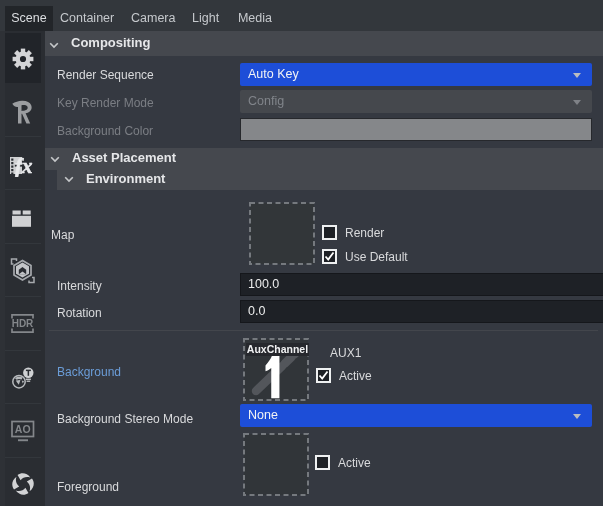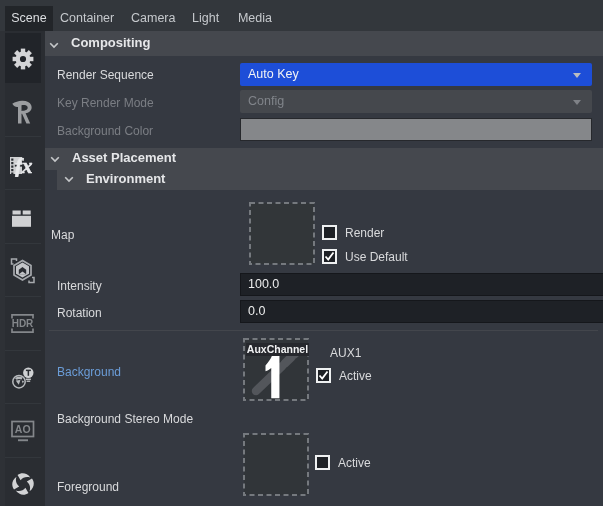--- a/index.html
+++ b/index.html
@@ -217,20 +217,24 @@
   <div class="abs" style="left:246px;top:343px;width:63px;height:13px;background:#26282d;color:#f0f1f2;font-size:10.5px;font-weight:bold;text-align:center;line-height:13px;">AuxChannel</div>
   <div class="lbl" style="left:330px;top:346px;">AUX1</div>
   <div class="cb" style="left:316px;top:368px;">
       <svg width="11" height="11" viewBox="0 0 11 11" style="position:absolute;left:0;top:0;">
         <path d="M1.5 5.5 L4.2 8.5 L9.5 1.5" stroke="#ffffff" stroke-width="1.8" fill="none"></path>
       </svg>
     </div>
   <div class="lbl" style="left:339px;top:369px;">Active</div>
 
   <div class="lbl" style="left:57px;top:412px;">Background Stereo Mode</div>
+  <div class="dd" style="top:404px;">
+      <span class="ddtxt">None</span>
+      <span class="tri-dn" style="right:11px;top:10px;"></span>
+    </div>
 
   <div class="lbl" style="left:57px;top:480px;">Foreground</div>
   <svg class="abs" style="left:243px;top:433px;" width="66" height="63">
       <rect x="1" y="1" width="64" height="61" fill="#313539" stroke="#75797e" stroke-width="2" stroke-dasharray="5 3.5"></rect>
     </svg>
   <div class="cb" style="left:315px;top:455px;"></div>
   <div class="lbl" style="left:338px;top:456px;">Active</div>
 </div>
 
 </body></html>

